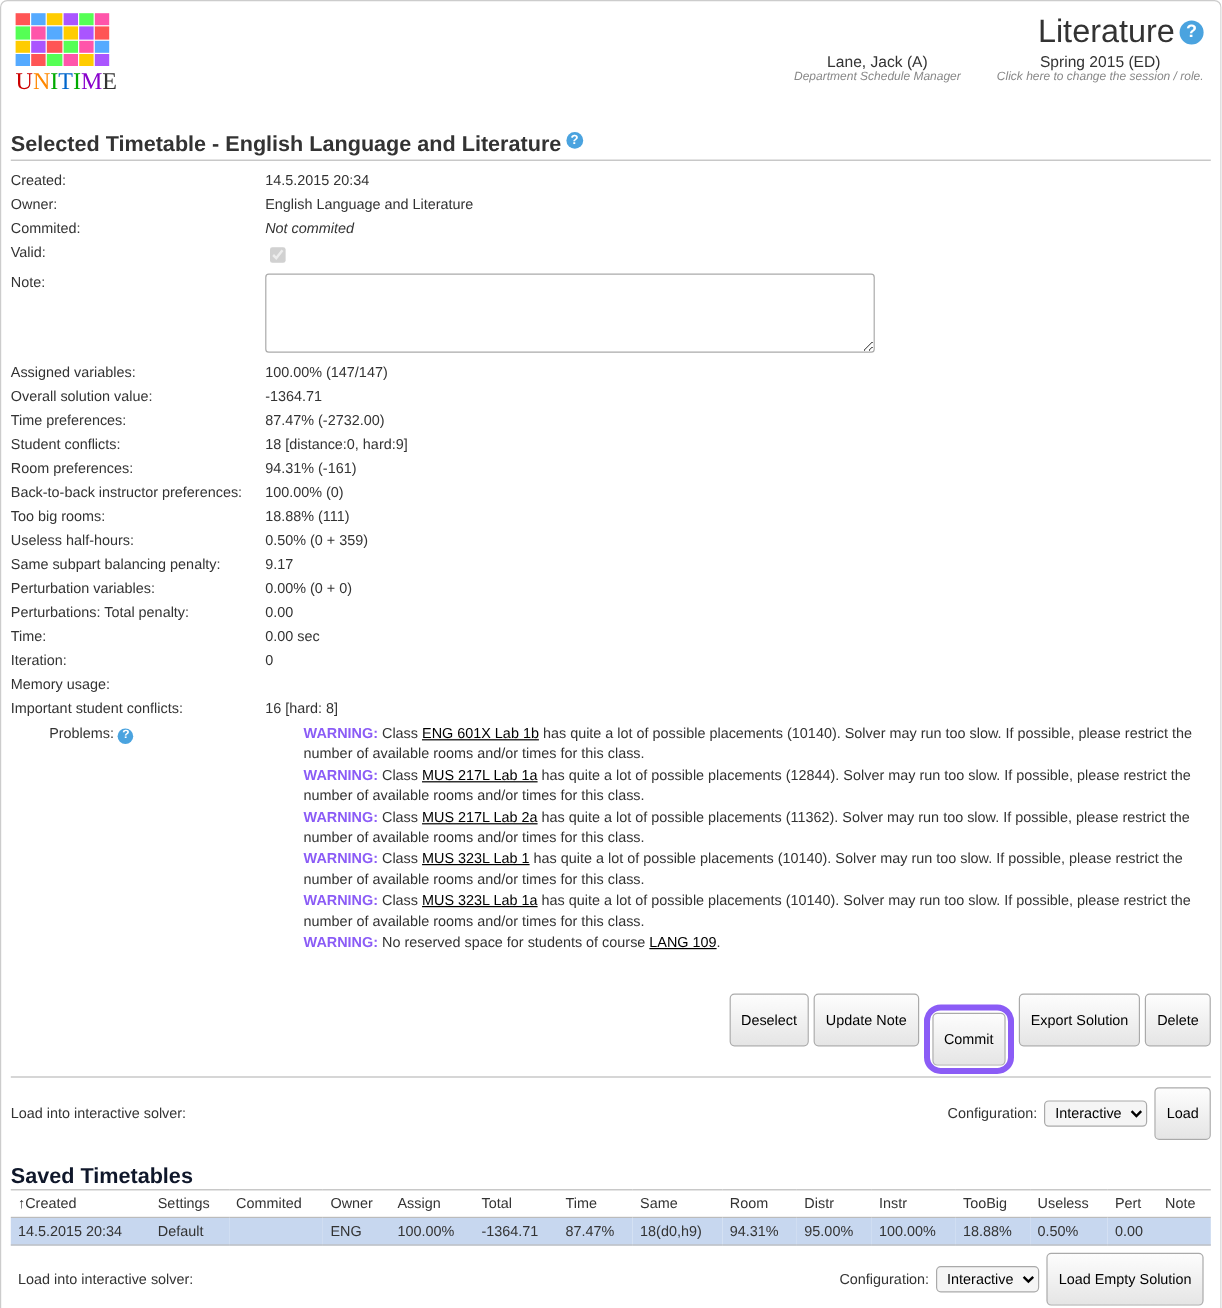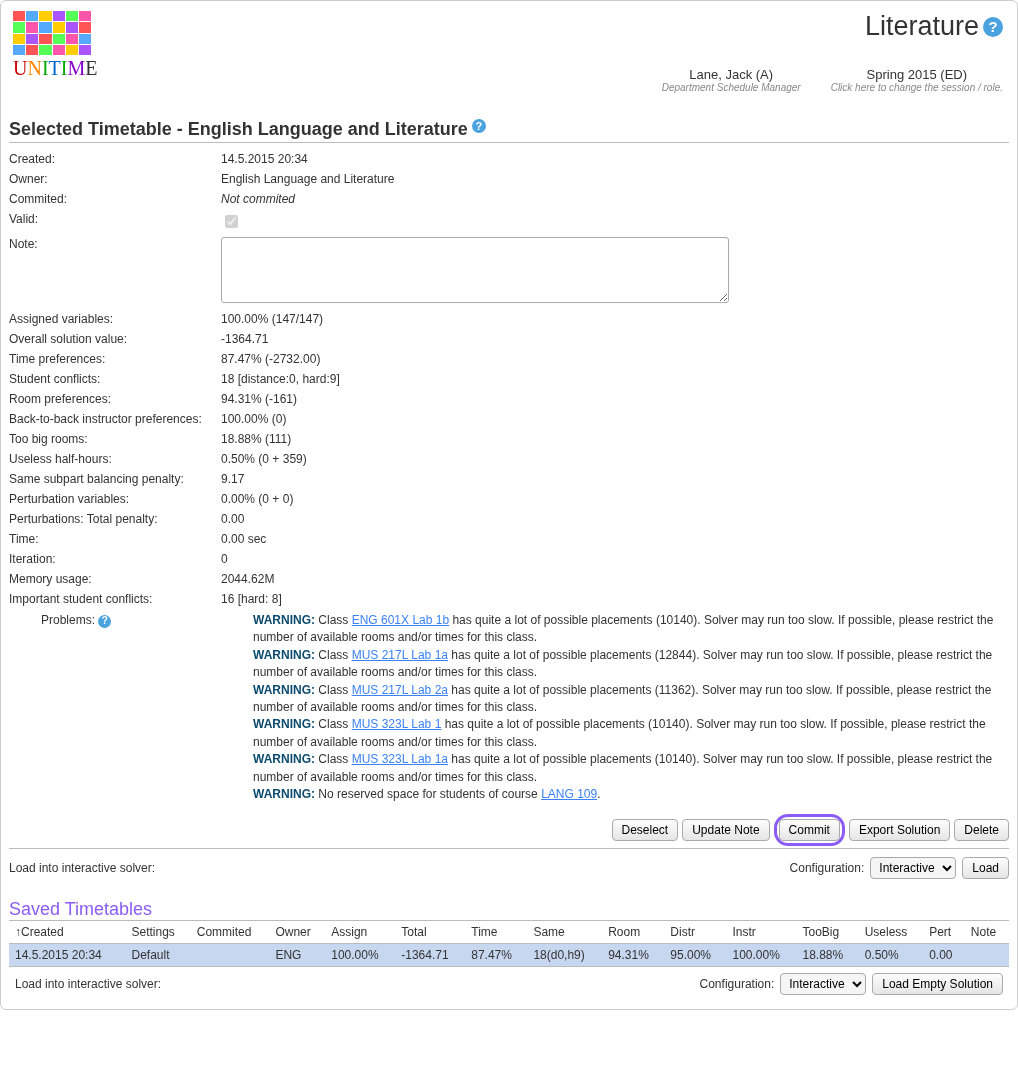--- a/index.html
+++ b/index.html
@@ -7,44 +7,44 @@
 .header{display:flex;justify-content:space-between;align-items:flex-start;}
 .logo{padding:4px;}
 .logo-block{width:78px;height:44px;display:grid;grid-template-columns:repeat(6,1fr);grid-template-rows:repeat(4,1fr);gap:1px;}
 .logo-block span{display:block;}
 .logo-text{font-family:"Comic Sans MS",cursive;font-size:20px;margin-top:2px;}
 .logo-text .u{color:#c00;}.logo-text .n{color:#f80;}.logo-text .i{color:#0a0;}
 .logo-text .t{color:#06c;}.logo-text .m{color:#80c;}.logo-text .e{color:#333;}
 .header-right{text-align:right;padding:4px 6px 0 0;}
 .page-title{font-size:27px;color:#333;display:flex;align-items:center;justify-content:flex-end;gap:4px;}
 .help-icon{width:20px;height:20px;border-radius:50%;background:#4aa3df;color:#fff;font-weight:bold;font-size:15px;display:inline-flex;align-items:center;justify-content:center;}
-.header-meta{display:flex;gap:30px;justify-content:flex-end;margin-top:25px;}
+.header-meta{display:flex;gap:30px;justify-content:flex-end;margin-top:2px;}
 .meta-col{text-align:center;}
 .meta-main{font-size:13px;color:#333;}
 .meta-sub{font-size:10px;color:#888;font-style:italic;}
 .section-title{font-size:18px;font-weight:bold;color:#333;margin-top:26px;display:flex;align-items:flex-start;gap:4px;}
 .section-title .help-icon{width:14px;height:14px;font-size:11px;}
 hr.sep{border:none;border-top:1px solid #bbb;margin:2px 0 6px 0;}
 .props-row{display:flex;padding:3px 0;}
 .props-row .label{width:212px;flex-shrink:0;}
 .props-row .value{flex:1;}
 .italic{font-style:italic;}
 textarea.note{width:500px;height:58px;border:1px solid #aaa;border-radius:3px;resize:both;font-family:inherit;font-size:12px;padding:3px;}
 input[type=checkbox]{vertical-align:middle;}
-.warning-label{color:#0c4a6e;font-weight:bold;}
-a.link{color:#3b82f6;text-decoration:underline;}
-.btn{background:linear-gradient(#fdfdfd,#e5e5e5);border:1px solid #aaa;border-radius:4px;padding:3px 9px;font-size:12px;cursor:pointer;}
+.warning-label{color:#8b5cf6;font-weight:bold;}
+a.link{color:#000000;text-decoration:underline;}
+.btn{background:linear-gradient(#fdfdfd,#e5e5e5);border:1px solid #aaa;border-radius:4px;padding:14px 9px;font-size:12px;cursor:pointer;}
 .btn-row{display:flex;justify-content:flex-end;gap:4px;margin-top:8px;align-items:center;}
-.commit-highlight{padding:2px;border:3px solid #8b5cf6;border-radius:14px;display:inline-flex;}
+.commit-highlight{padding:2px;border:5px solid #8b5cf6;border-radius:14px;display:inline-flex;margin-top:32px;}
 select.sel{border:1px solid #aaa;border-radius:4px;font-size:12px;padding:2px 4px;background:#f5f5f5;}
 .load-row{display:flex;align-items:center;margin-top:8px;gap:6px;}
 .load-row .label{flex:0 0 auto;}
 .load-row .spacer{flex:1;}
 .saved-section{margin-top:20px;}
-.saved-title{font-size:18px;font-weight:normal;color:#8b5cf6;}
+.saved-title{font-size:18px;font-weight:bold;color:#0f172a;}
 table.saved{width:100%;border-collapse:collapse;font-size:12px;}
 table.saved th{text-align:left;font-weight:normal;color:#333;padding:4px 6px;border-bottom:1px solid #bbb;border-top:1px solid #bbb;}
 table.saved td{padding:4px 6px;}
 tr.selected-row{background:#c7d7ef;}
 tr.last-row td{border-top:1px solid #bbb;padding:6px 6px;}
 .up-arrow::before{content:"↑";}
 .problems-block{line-height:1.45;margin-left:32px;}
 .problems-block .value{font-size:12px;}
 </style>
 </head>
@@ -172,21 +172,20 @@
 <div class="props-row">
       <div class="label">Time:</div>
       <div class="value">0.00 sec</div>
     </div>
 <div class="props-row">
       <div class="label">Iteration:</div>
       <div class="value">0</div>
     </div>
 <div class="props-row">
       <div class="label">Memory usage:</div>
-      <div class="value">2044.62M</div>
     </div>
 <div class="props-row">
       <div class="label">Important student conflicts:</div>
       <div class="value">16 [hard: 8]</div>
     </div>
 
 <div class="props-row problems-block">
   <div class="label">
     <span>Problems:</span>
     <span class="help-icon" style="width:13px;height:13px;font-size:10px;">?</span>

